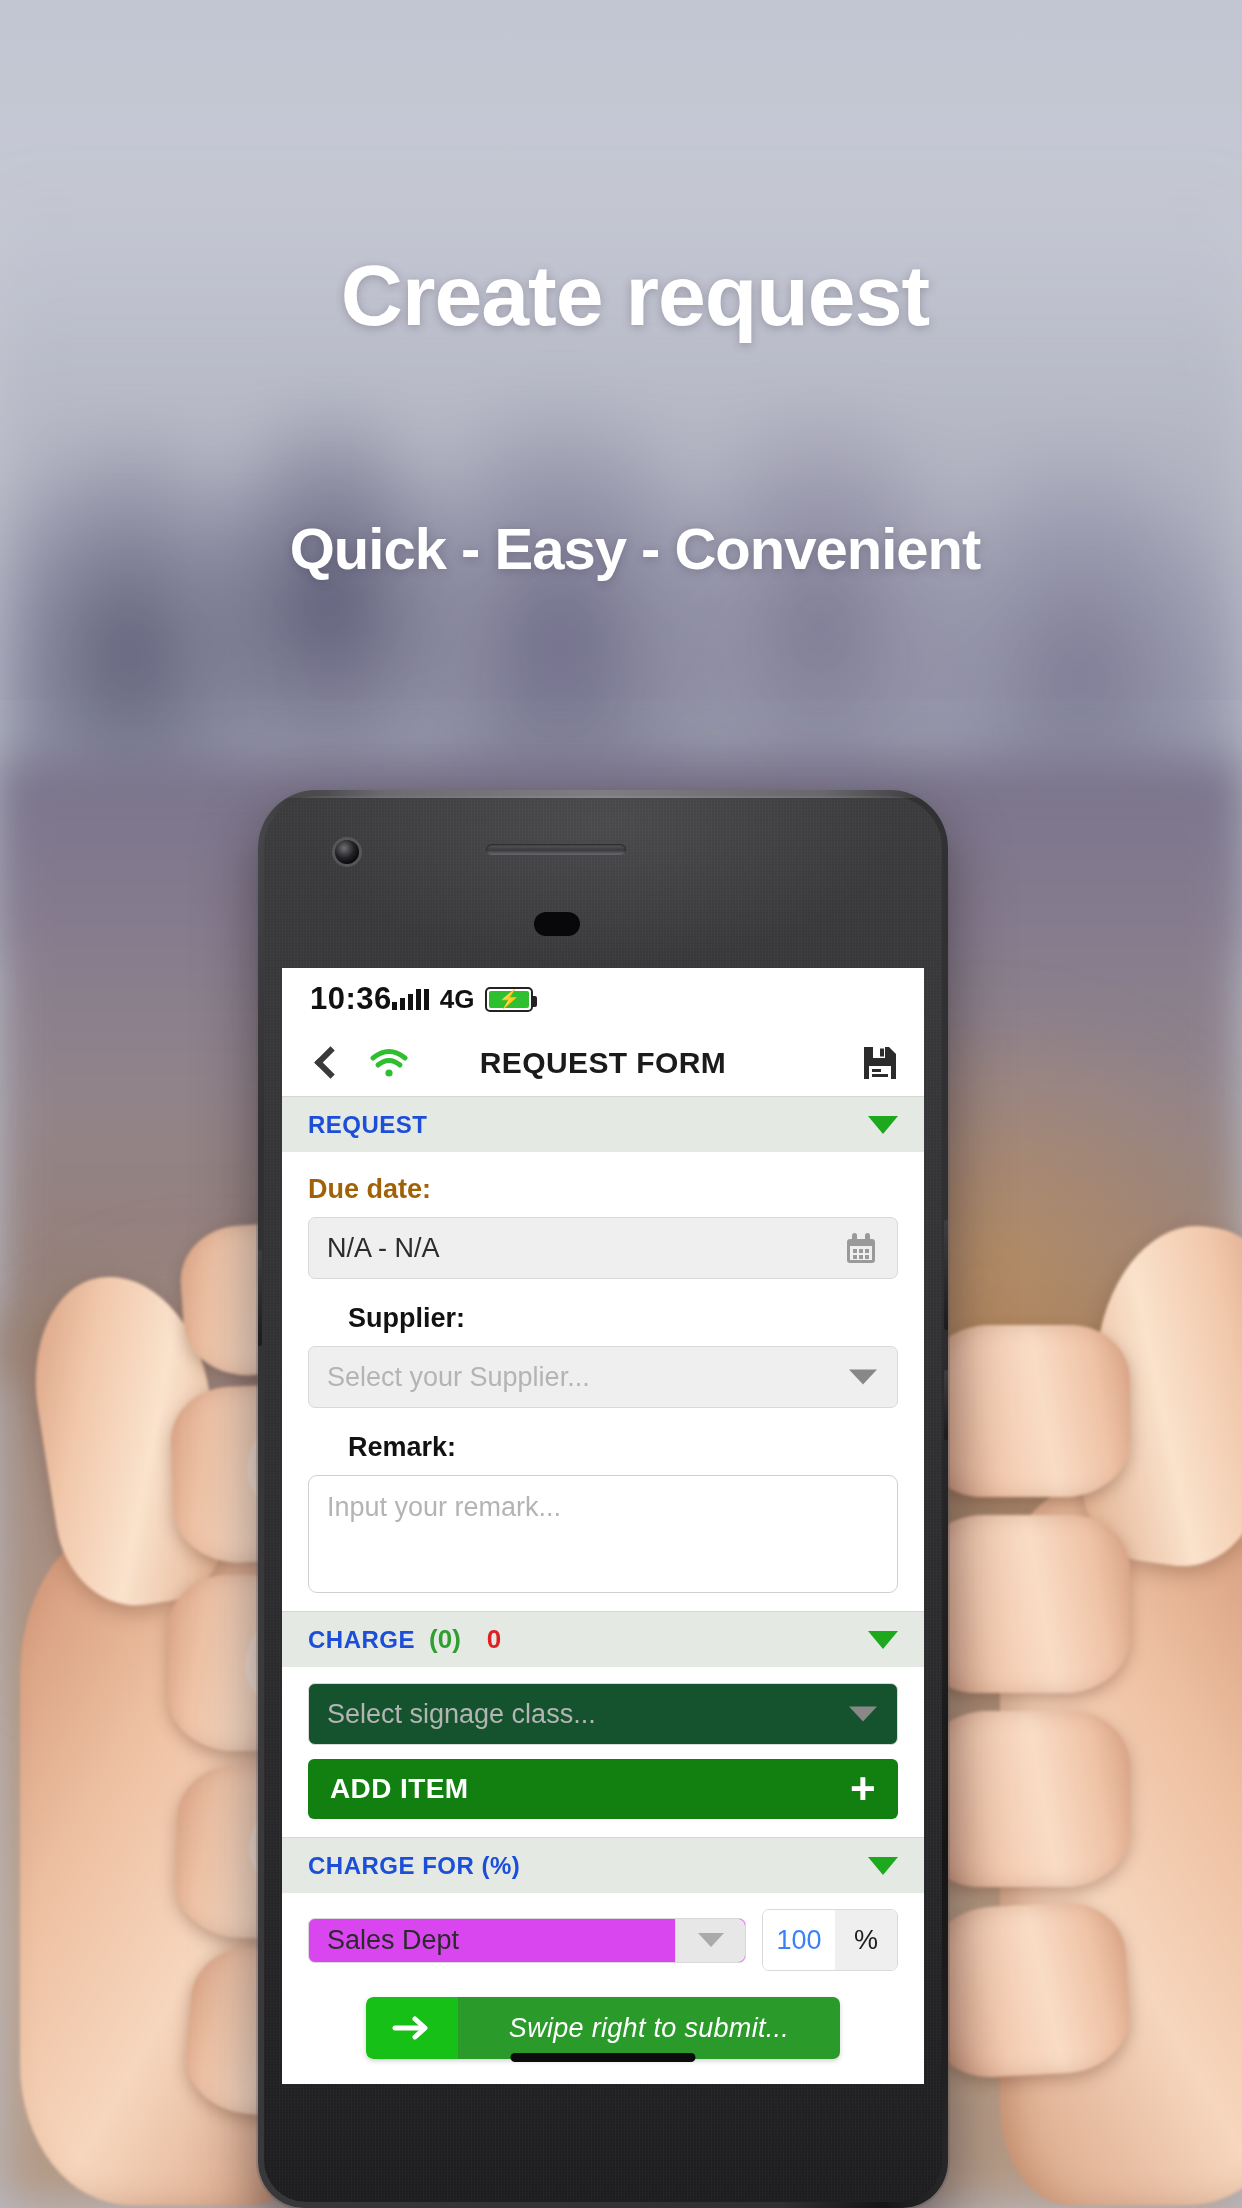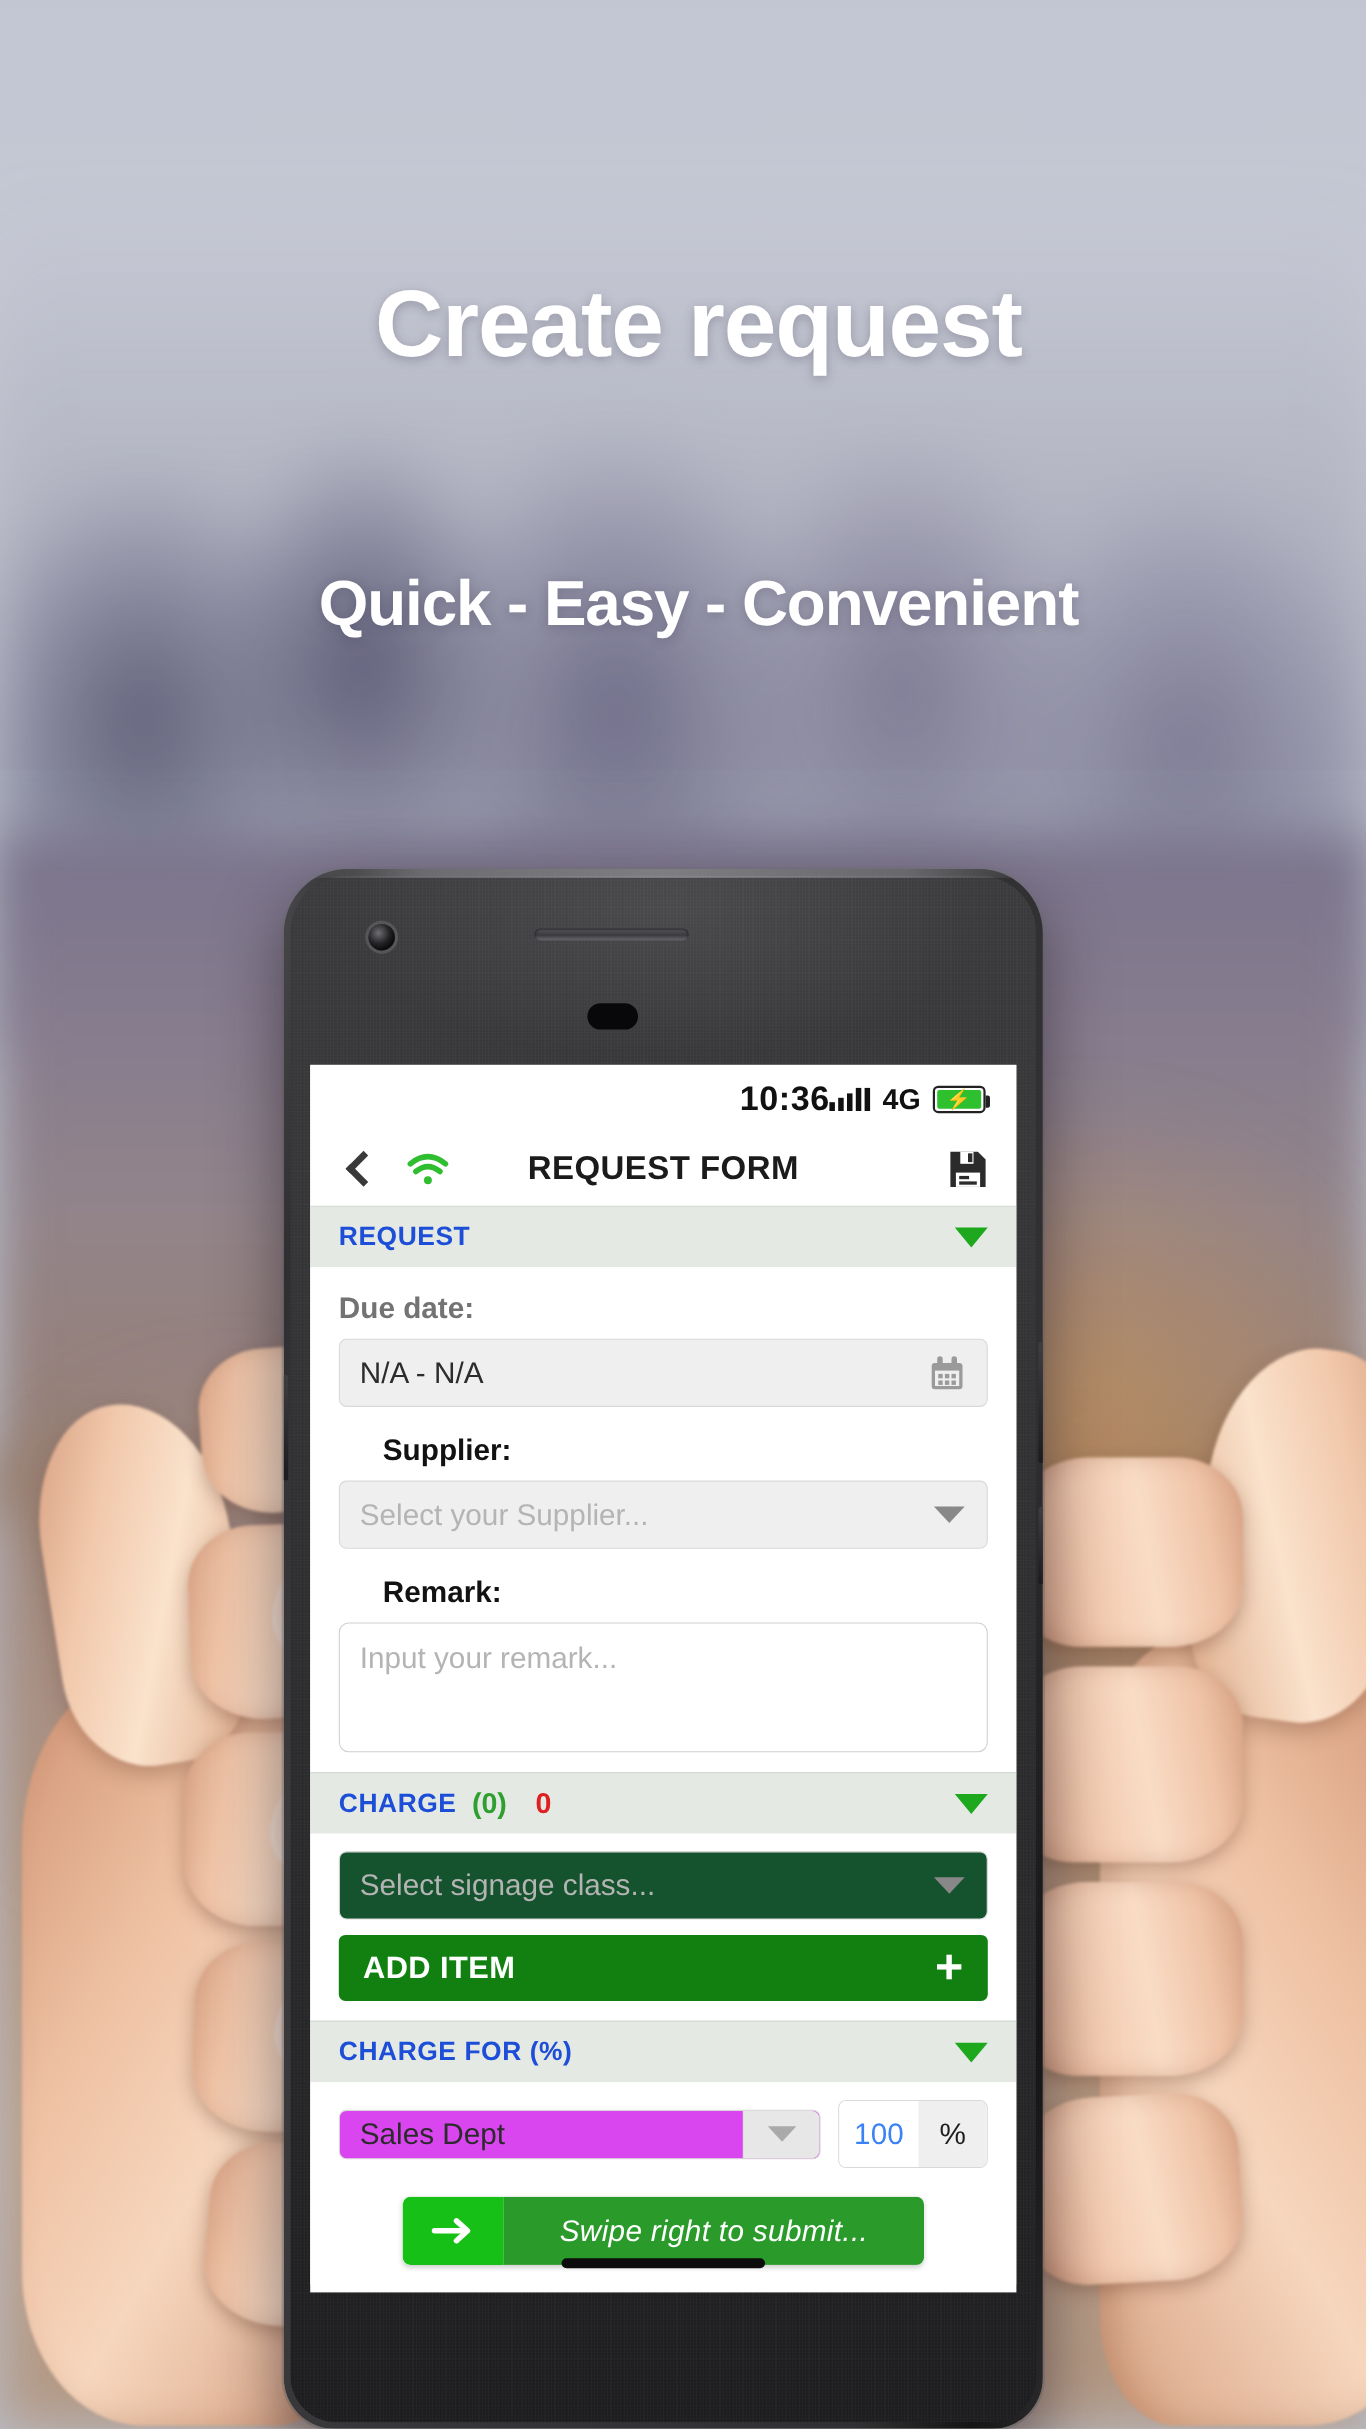--- a/index.html
+++ b/index.html
@@ -147,21 +147,21 @@
     background:linear-gradient(180deg,#3e3e41,#1b1b1d); }
 
   
   #screen {
     position:absolute; left:24px; top:178px; width:642px; height:1116px;
     background:#ffffff; overflow:hidden;
   }
 
   
   #status-bar {
-    height:62px; display:flex; align-items:center; justify-content:flex-end;
+    height:62px; display:flex; align-items:center; justify-content:flex-start;
     padding:0 28px; background:#ffffff;
   }
   #status-time { font-size:31px; font-weight:bold; color:#111; letter-spacing:.5px; }
   #status-right { display:flex; align-items:center; gap:11px; }
   .signal-bars { display:flex; align-items:flex-end; gap:3px; height:22px; }
   .signal-bars i { display:block; width:5px; background:#111; }
   .signal-bars i:nth-child(1){ height:8px; }
   .signal-bars i:nth-child(2){ height:12px; }
   .signal-bars i:nth-child(3){ height:16px; }
   .signal-bars i:nth-child(4){ height:21px; }
@@ -201,21 +201,21 @@
   .sec-badge { font-size:26px; font-weight:bold; color:#e02020; margin-left:26px; }
   .sec-caret {
     margin-left:auto; width:0; height:0;
     border-left:15px solid transparent; border-right:15px solid transparent;
     border-top:18px solid #1ea81e;
   }
 
   .sec-body { background:#fff; padding:16px 26px 18px; }
 
   .fld-label { font-size:27px; font-weight:bold; margin:6px 0 12px; }
-  .fld-label.red { color:#737373; }
+  .fld-label.red { color:#a16207; }
   .fld-label.dark { color:#121212;margin-left:40px; }
 
   .input-box {
     position:relative; height:62px; border:1px solid #d9d9d9; border-radius:7px;
     background:#efefef; display:flex; align-items:center; padding:0 18px;
     font-size:27px; color:#2c2c2c;
   }
   .input-box.white { background:#14532d; }
   .input-box .ph { color:#b4b4b4; }
 

